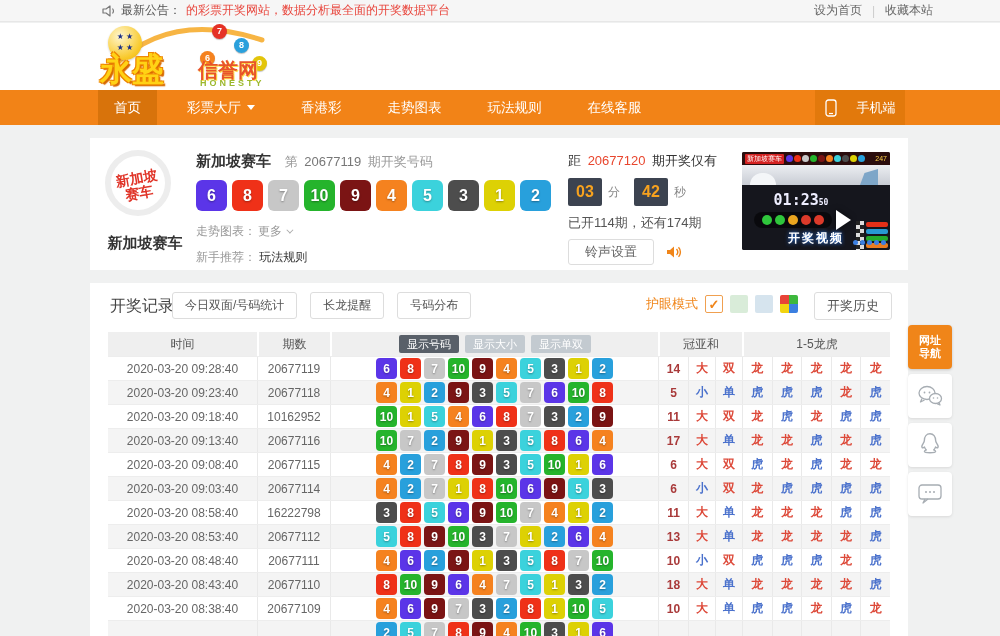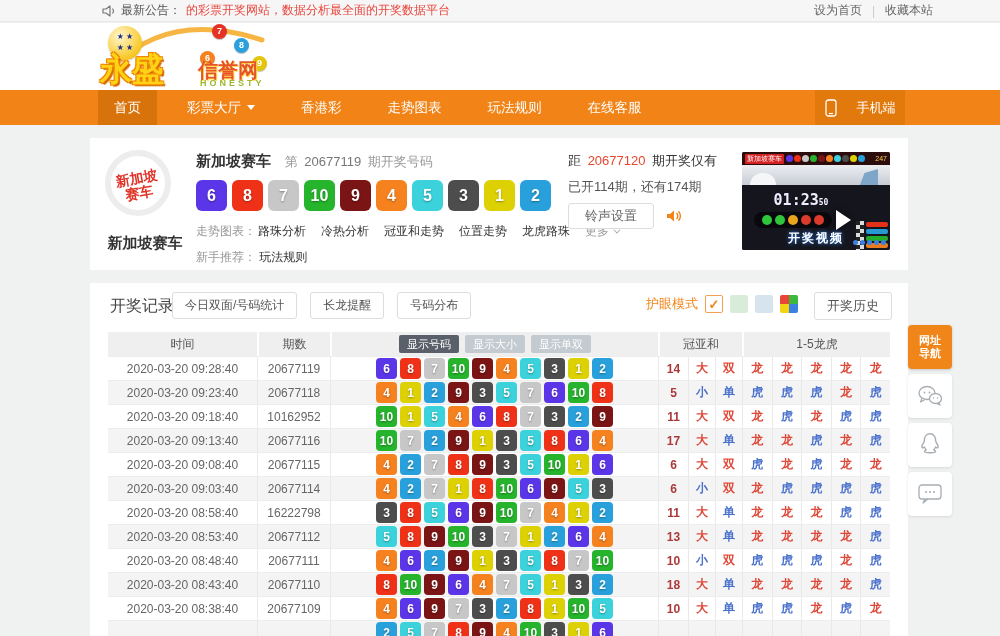--- a/index.html
+++ b/index.html
@@ -214,43 +214,42 @@
           <span class="ball big" style="background: rgb(37, 180, 44);">10</span>
           <span class="ball big" style="background: rgb(123, 20, 20);">9</span>
           <span class="ball big" style="background: rgb(245, 130, 31);">4</span>
           <span class="ball big" style="background: rgb(59, 210, 220);">5</span>
           <span class="ball big" style="background: rgb(77, 77, 77);">3</span>
           <span class="ball big" style="background: rgb(221, 209, 4);">1</span>
           <span class="ball big" style="background: rgb(40, 160, 220);">2</span>
         </div>
       <div class="trend-row">
         <span class="lbl">走势图表：</span>
-        <span id="trend-links" style="display:flex">
-            <span class="lnk">路珠分析</span>
-            <span class="lnk">冷热分析</span>
-            <span class="lnk">冠亚和走势</span>
-            <span class="lnk">位置走势</span>
-            <span class="lnk">龙虎路珠</span>
-          </span>
         <span class="more">
             <span>更多</span>
             <i class="chev"></i>
           </span>
       </div>
       <div class="newbie-row">
         <span>新手推荐：</span>
         <span class="lnk">玩法规则</span>
       </div>
     </div>
 
     <div class="countdown">
       <div class="cd-line1">
         <span>距</span>
         <span class="red">20677120</span>
         <span>期开奖仅有</span>
+      </div>
+      <div class="cd-timer">
+        <span class="cd-box">03</span>
+        <span class="cd-label">分</span>
+        <span class="cd-box">42</span>
+        <span class="cd-label">秒</span>
       </div>
       <div class="cd-progress">已开114期，还有174期</div>
       <div class="cd-ring">
         <button class="ring-btn">铃声设置</button>
         <svg width="16" height="14" viewBox="0 0 16 14">
             <path d="M1 5h3l4-3.5v11L4 9H1z" fill="#f08519"></path>
             <path d="M10.5 4a4.5 4.5 0 010 6M12.5 2.2a7 7 0 010 9.6" fill="none" stroke="#f08519" stroke-width="1.4"></path>
           </svg>
       </div>
     </div>

